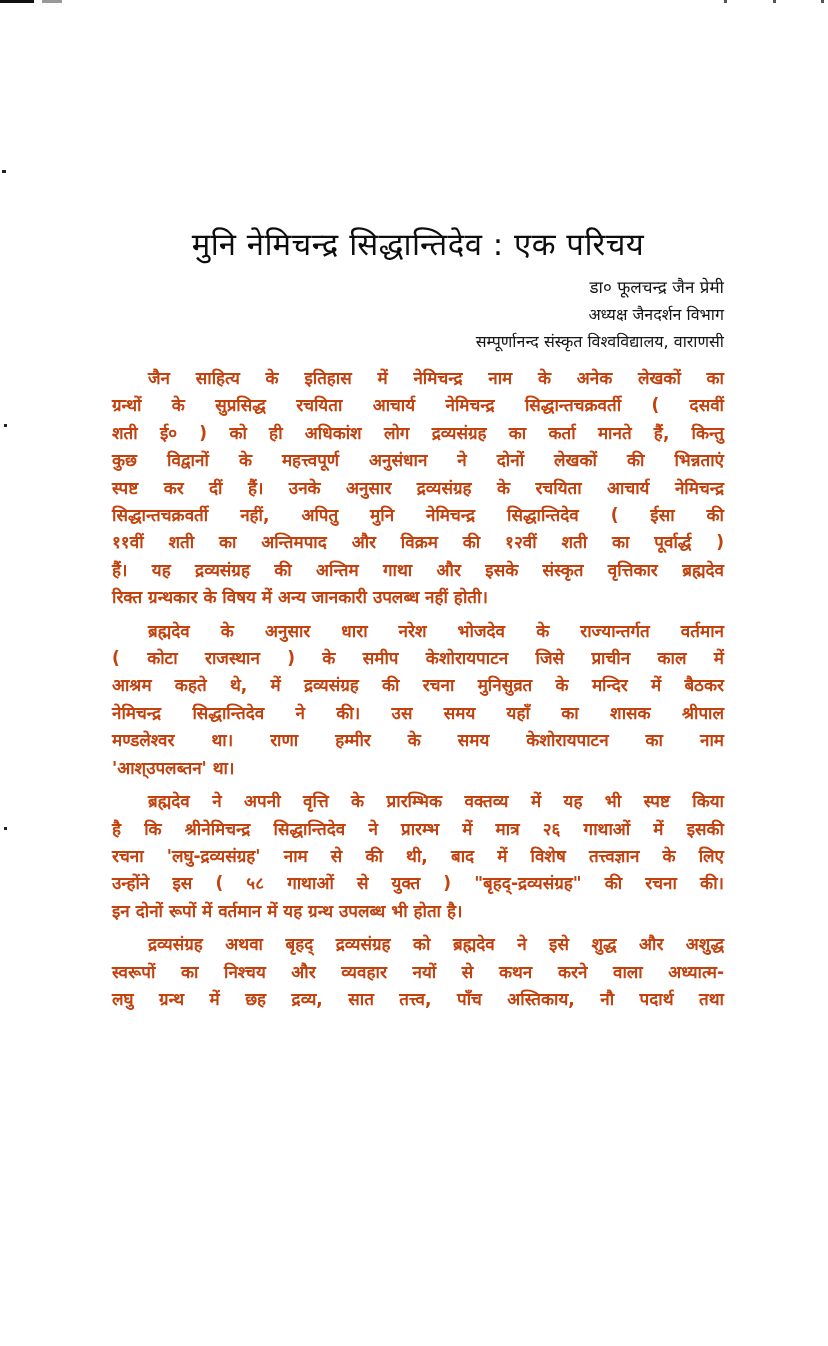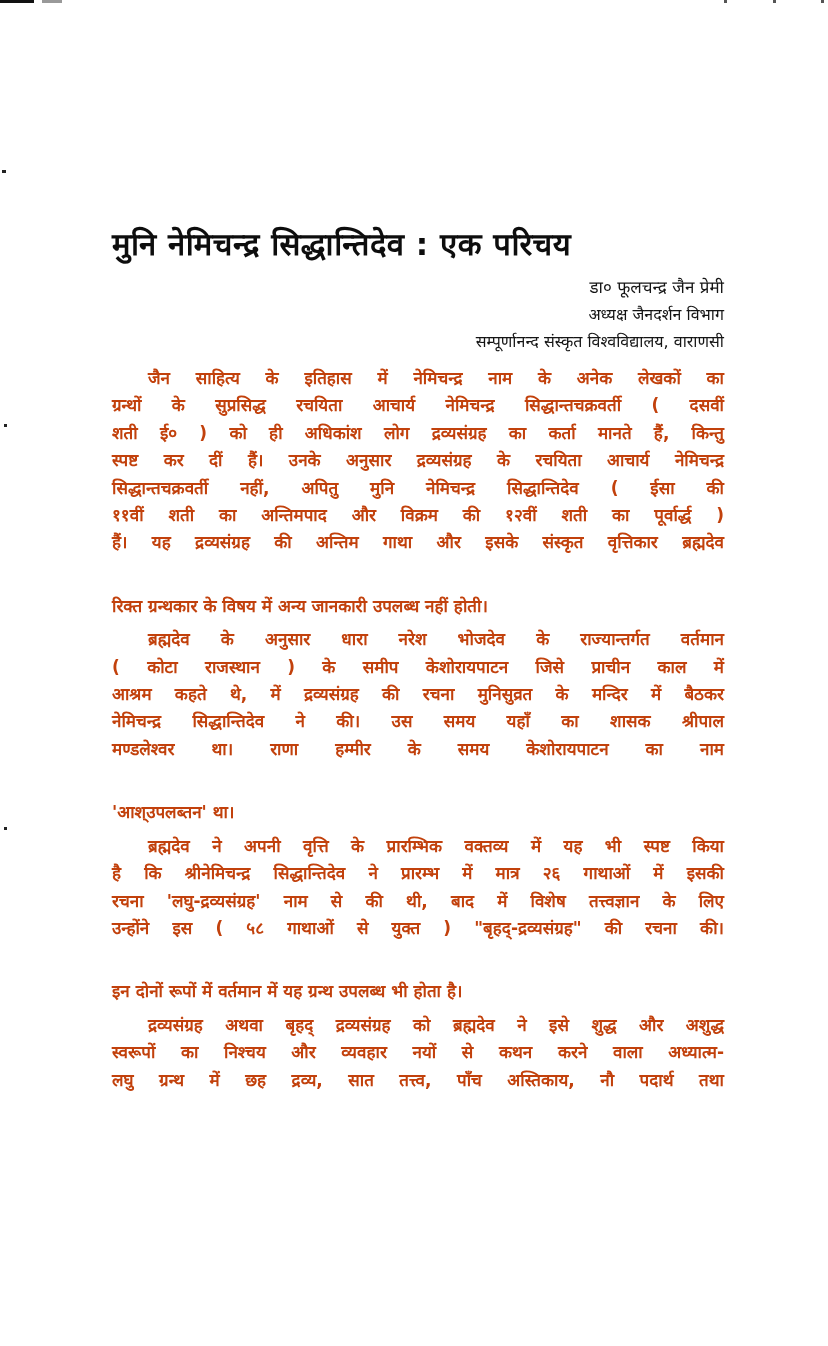--- a/index.html
+++ b/index.html
@@ -42,22 +42,22 @@
       background: #222;
     }
     .page {
       position: absolute;
       left: 112px;
       top: 222px;
       width: 612px;
     }
     .title {
       font-size: 31px;
-      font-weight: bold;
-      text-align: left;
+      font-weight: normal;
+      text-align: center;
       margin: 0 0 10px 0;
       letter-spacing: 0.5px;
       white-space: nowrap;
       color: #0d0d0d;
     }
     .byline {
       text-align: right;
       font-size: 16px;
       line-height: 27px;
       white-space: nowrap;
@@ -77,21 +77,21 @@
       color: #c2410c;
     }
     .para .line {
       display: block;
       text-indent: 0;
       white-space: nowrap;
       text-align: justify;
       text-align-last: justify;
     }
     .para .line.first { padding-left: 36px; }
-    .para .line.last { text-align-last: left; margin-top: 36px; }
+    .para .line.last { text-align-last: left; }
   </style>
 </head>
 <body>
 
 <div class="top-bar-left"></div>
 <div class="top-mark-left"></div>
 <div class="top-mark-right">
     <span></span>
     <span></span>
     <span></span>
@@ -106,20 +106,21 @@
     <div class="author">डा० फूलचन्द्र जैन प्रेमी</div>
     <div>अध्यक्ष जैनदर्शन विभाग</div>
     <div>सम्पूर्णानन्द संस्कृत विश्वविद्यालय, वाराणसी</div>
   </div>
 
   <div class="body-text">
     <p class="para">
       <span class="line first">जैन साहित्य के इतिहास में नेमिचन्द्र नाम के अनेक लेखकों का</span>
       <span class="line">ग्रन्थों के सुप्रसिद्ध रचयिता आचार्य नेमिचन्द्र सिद्धान्तचक्रवर्ती ( दसवीं</span>
       <span class="line">शती ई० ) को ही अधिकांश लोग द्रव्यसंग्रह का कर्ता मानते हैं, किन्तु</span>
+      <span class="line">कुछ विद्वानों के महत्त्वपूर्ण अनुसंधान ने दोनों लेखकों की भिन्नताएं</span>
       <span class="line">स्पष्ट कर दीं हैं। उनके अनुसार द्रव्यसंग्रह के रचयिता आचार्य नेमिचन्द्र</span>
       <span class="line">सिद्धान्तचक्रवर्ती नहीं, अपितु मुनि नेमिचन्द्र सिद्धान्तिदेव ( ईसा की</span>
       <span class="line">११वीं शती का अन्तिमपाद और विक्रम की १२वीं शती का पूर्वार्द्ध )</span>
       <span class="line">हैं। यह द्रव्यसंग्रह की अन्तिम गाथा और इसके संस्कृत वृत्तिकार ब्रह्मदेव</span>
       <span class="line last">रिक्त ग्रन्थकार के विषय में अन्य जानकारी उपलब्ध नहीं होती।</span>
     </p>
     <p class="para">
       <span class="line first">ब्रह्मदेव के अनुसार धारा नरेश भोजदेव के राज्यान्तर्गत वर्तमान</span>
       <span class="line">( कोटा राजस्थान ) के समीप केशोरायपाटन जिसे प्राचीन काल में</span>
       <span class="line">आश्रम कहते थे, में द्रव्यसंग्रह की रचना मुनिसुव्रत के मन्दिर में बैठकर</span>

